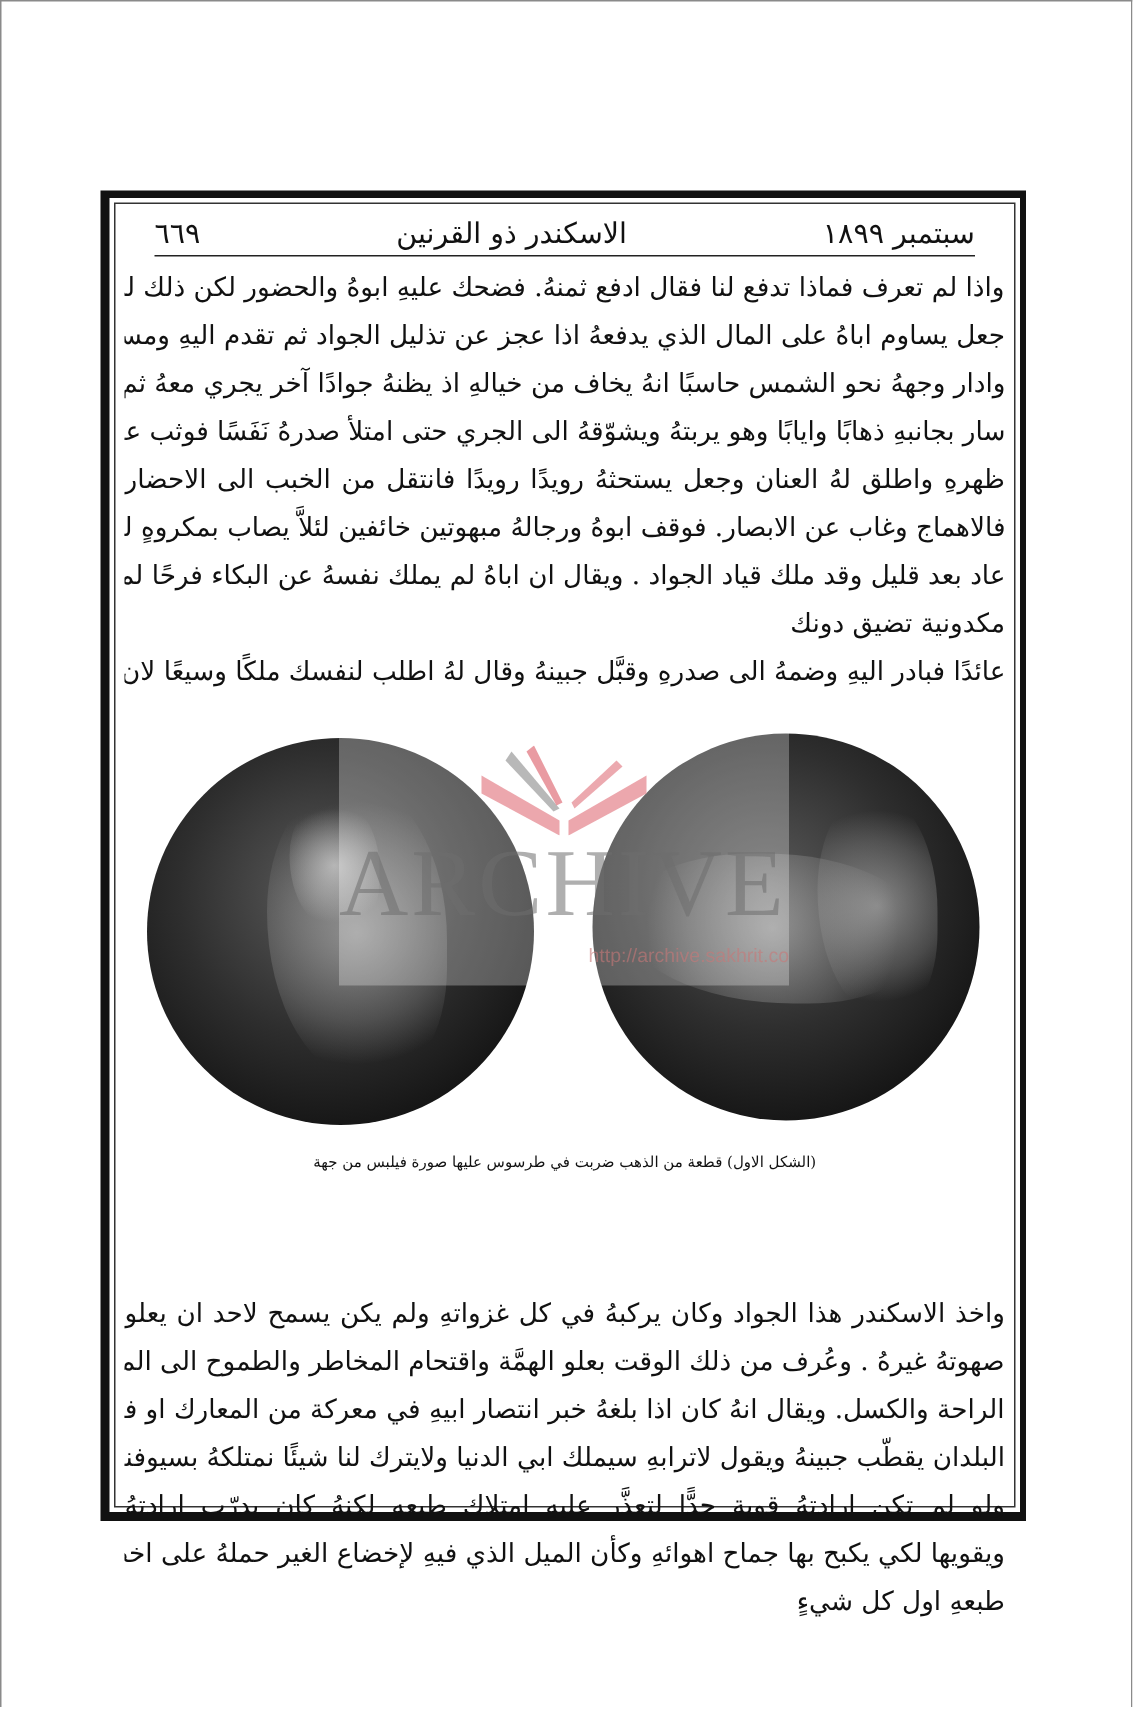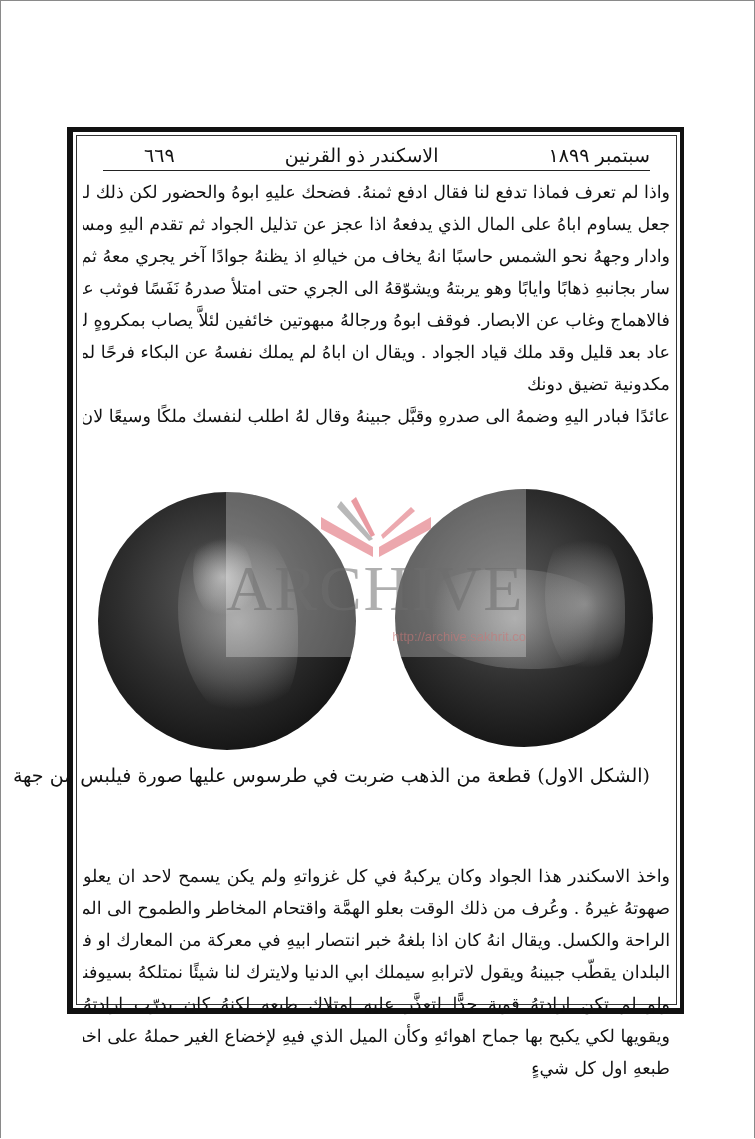--- a/index.html
+++ b/index.html
@@ -45,21 +45,21 @@
       right: 30px;
       top: 8px;
       height: 30px;
       direction: rtl;
       display: flex;
       justify-content: space-between;
       align-items: center;
       font-size: 19px;
       border-bottom: 1px solid #222;
     }
-    .header span { white-space: nowrap; margin-left: 41px; }
+    .header span { white-space: nowrap; }
     .body-text {
       position: absolute;
       left: 10px;
       right: 10px;
       direction: rtl;
       text-align: justify;
       text-align-last: right;
       font-size: 17.5px;
       line-height: 32px;
     }
@@ -139,21 +139,21 @@
       height: 170px;
       background: rgba(255,255,255,0.28);
     }
     .caption {
       position: absolute;
       left: 30px;
       right: 30px;
       top: 633px;
       direction: rtl;
       text-align: center;
-      font-size: 19px;
+      font-size: 10px;
       line-height: 21px;
     }
     .caption .cap-line { display: block; white-space: nowrap; }
   </style>
 </head>
 <body>
 
 <div class="page-edge"></div>
 
 <div class="frame">
@@ -163,20 +163,21 @@
     <span>سبتمبر ١٨٩٩</span>
     <span>الاسكندر ذو القرنين</span>
     <span>٦٦٩</span>
   </div>
 
   <div class="body-text para-top">
     <span class="line">واذا لم تعرف فماذا تدفع لنا فقال ادفع ثمنهُ. فضحك عليهِ ابوهُ والحضور لكن ذلك لم يثنِ عزمهُ بل</span>
     <span class="line">جعل يساوم اباهُ على المال الذي يدفعهُ اذا عجز عن تذليل الجواد ثم تقدم اليهِ ومسك بلجامهِ</span>
     <span class="line">وادار وجههُ نحو الشمس حاسبًا انهُ يخاف من خيالهِ اذ يظنهُ جوادًا آخر يجري معهُ ثم</span>
     <span class="line">سار بجانبهِ ذهابًا وايابًا وهو يربتهُ ويشوّقهُ الى الجري حتى امتلأ صدرهُ نَفَسًا فوثب على</span>
+    <span class="line">ظهرهِ واطلق لهُ العنان وجعل يستحثهُ رويدًا رويدًا فانتقل من الخبب الى الاحضار</span>
     <span class="line">فالاهماج وغاب عن الابصار. فوقف ابوهُ ورجالهُ مبهوتين خائفين لئلاَّ يصاب بمكروهٍ لكنهُ</span>
     <span class="line">عاد بعد قليل وقد ملك قياد الجواد . ويقال ان اباهُ لم يملك نفسهُ عن البكاء فرحًا لما رآهُ</span>
     <span class="line last">مكدونية تضيق دونك</span>
     <span class="line">عائدًا فبادر اليهِ وضمهُ الى صدرهِ وقبَّل جبينهُ وقال لهُ اطلب لنفسك ملكًا وسيعًا لان</span>
   </div>
 
   <div class="figure">
     <div class="coin coin-left">
       <div class="relief" style="left:80px;top:30px;width:120px;height:200px;"></div>
       <div class="relief" style="left:95px;top:40px;width:60px;height:90px;background:radial-gradient(circle, rgba(230,230,230,0.6) 0%, rgba(120,120,120,0) 70%);"></div>

